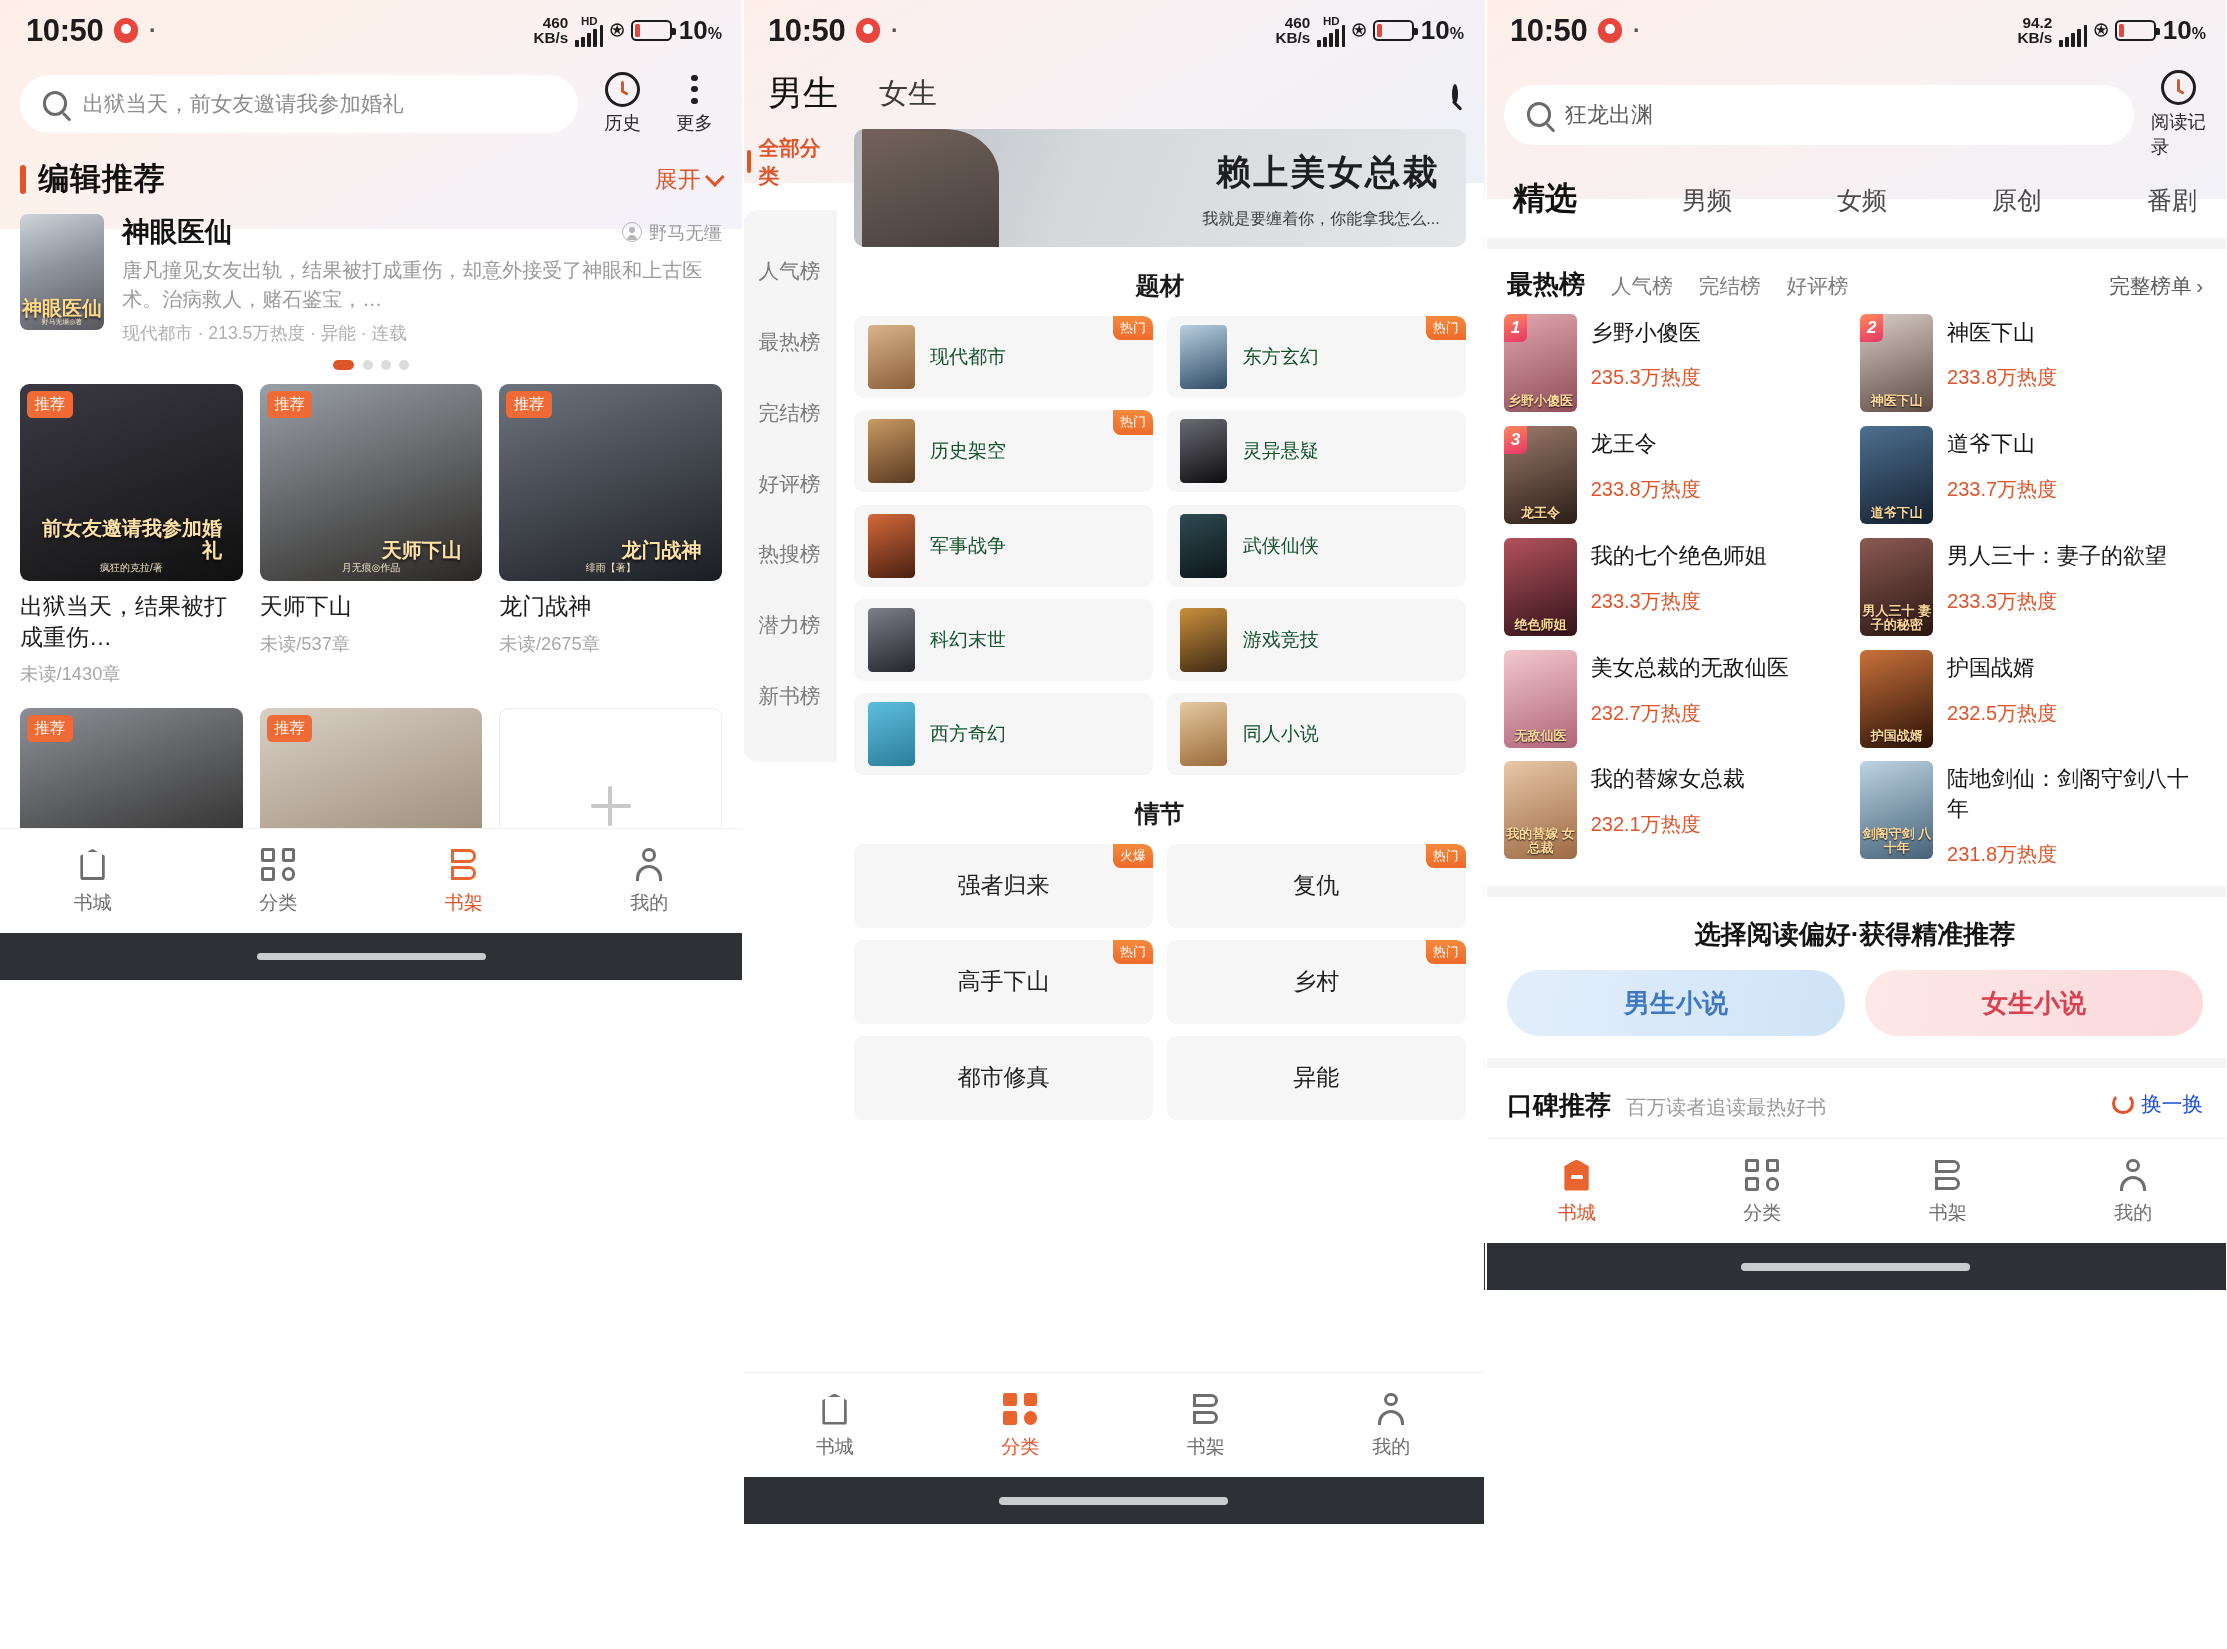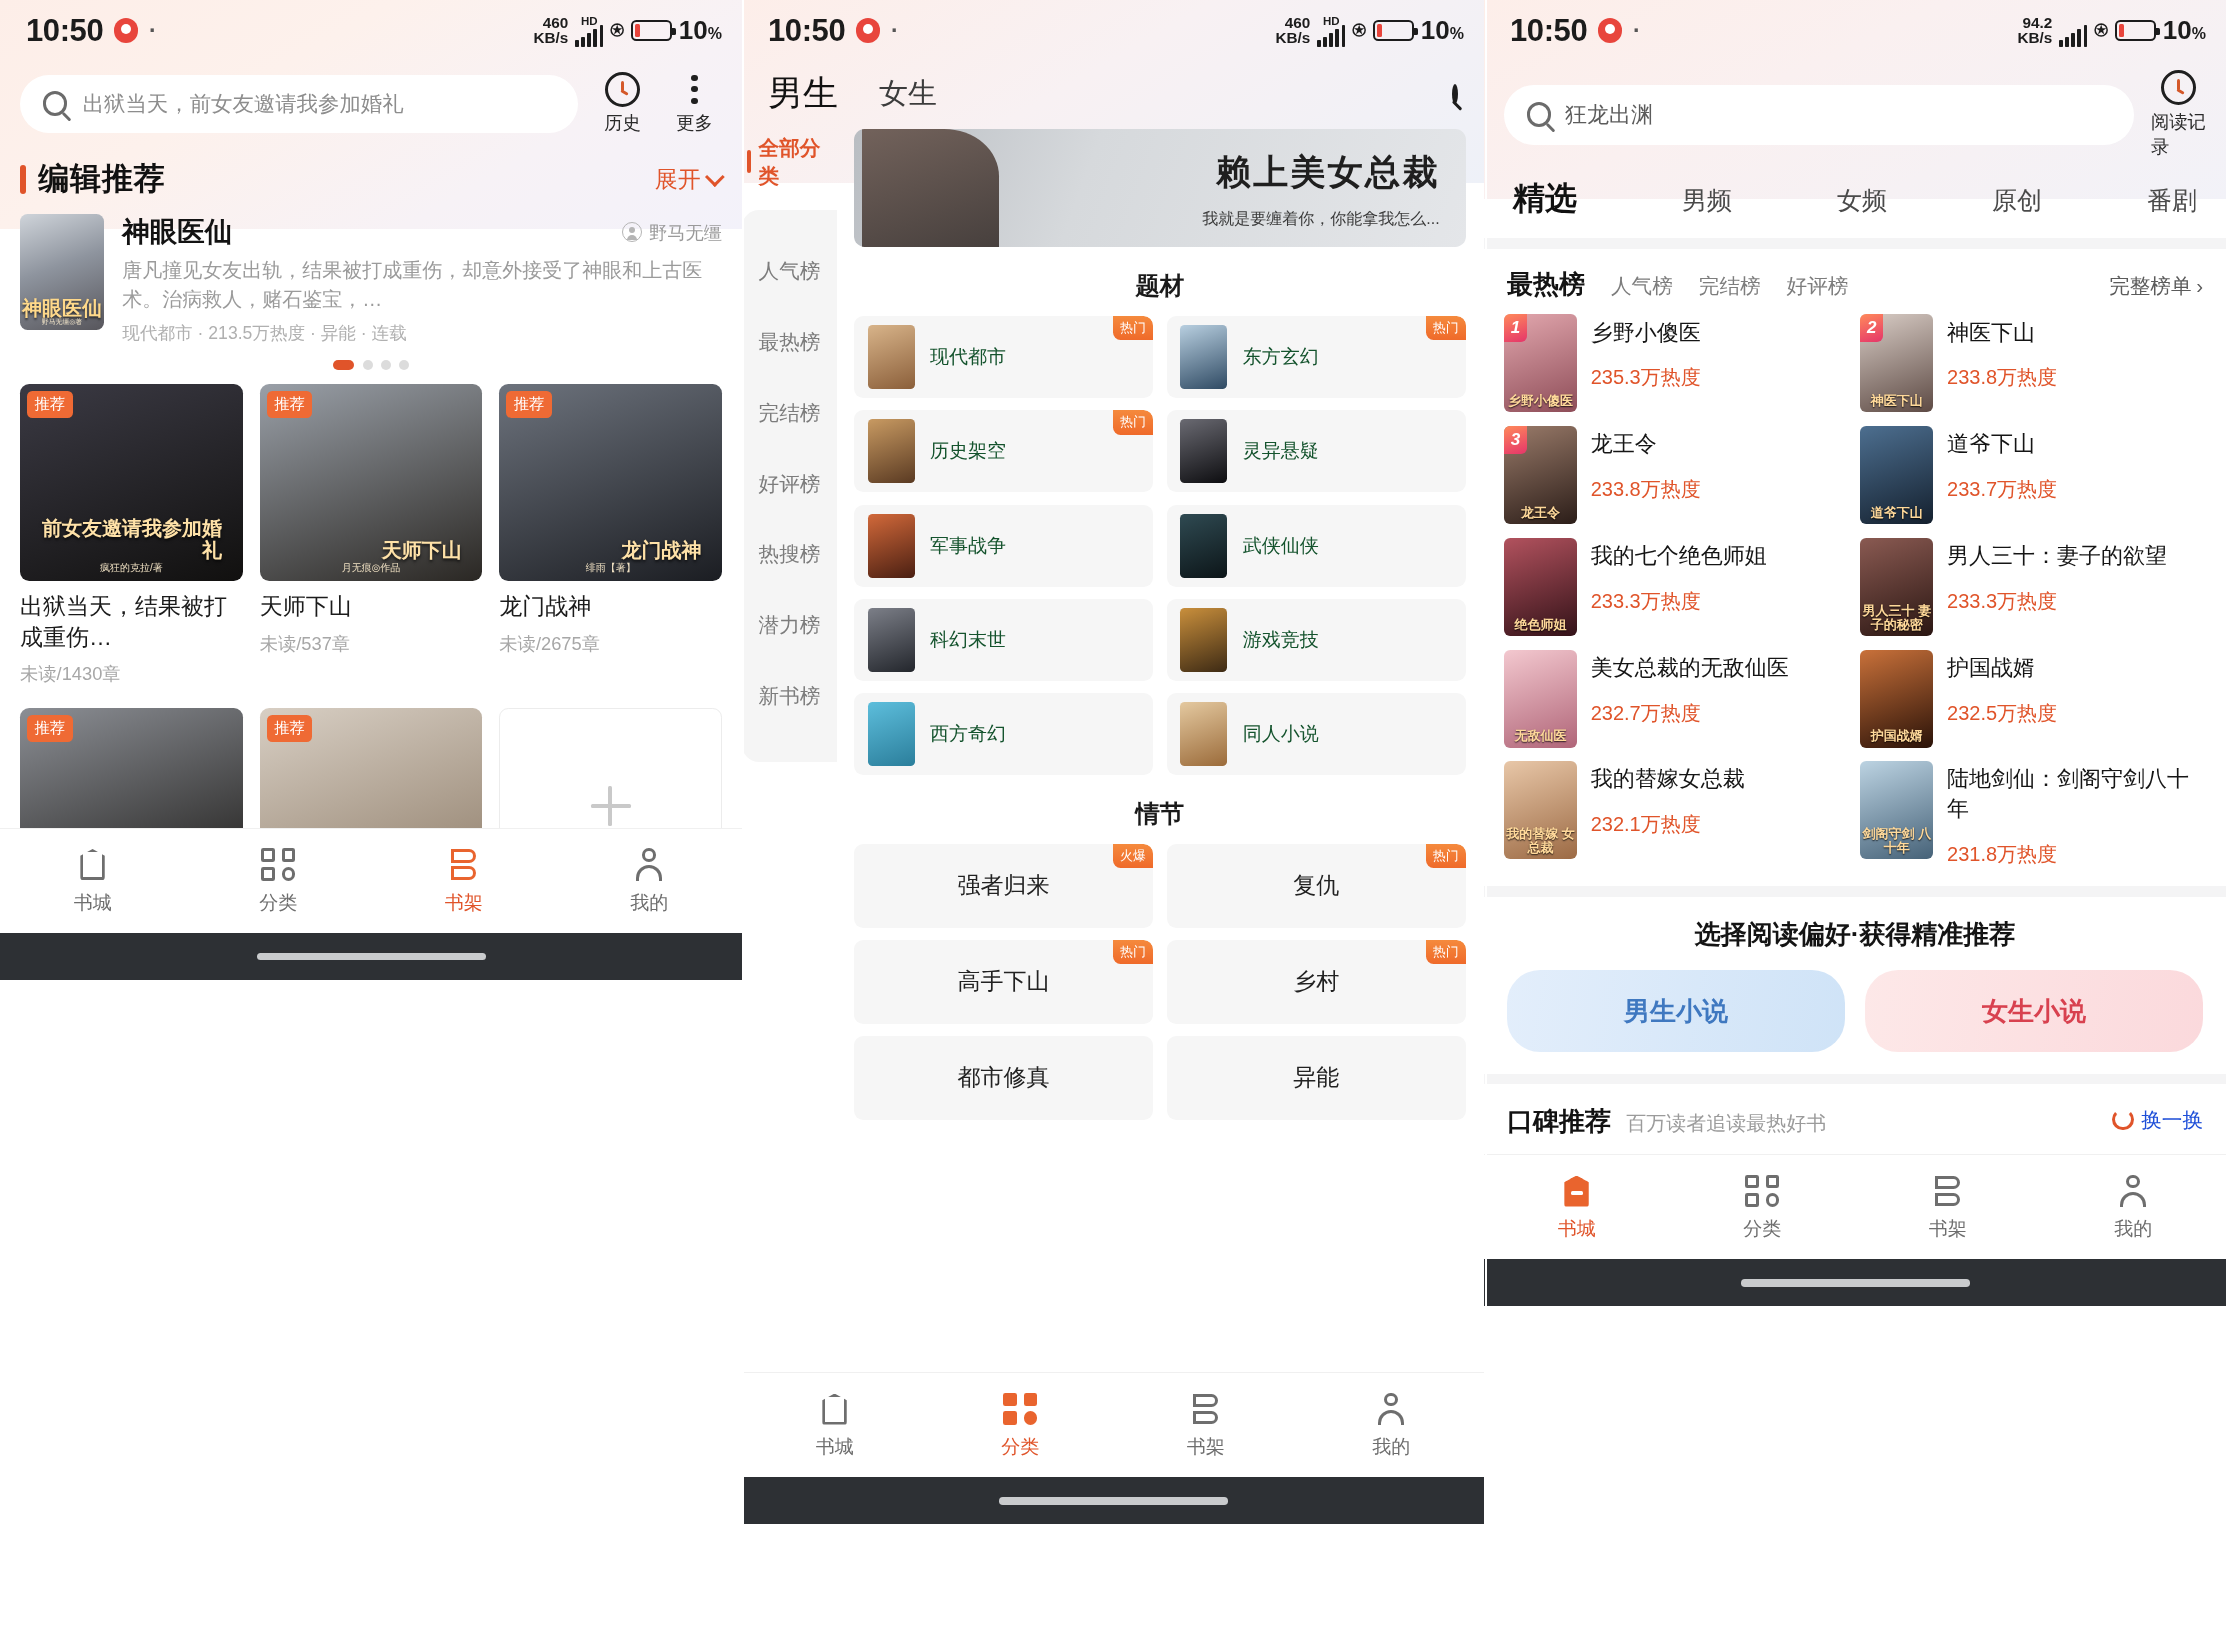--- a/index.html
+++ b/index.html
@@ -166,21 +166,21 @@
      font-weight:800; display:flex; align-items:center; justify-content:center;
      background:linear-gradient(160deg,#ff8a5b,#e5356a); border-radius:4.6px 0 6.1px 0; font-style:italic; }
   .rk-ct { position:absolute; left:0; right:0; bottom:4.6px; text-align:center; font-size:13px; font-weight:800;
      color:#ffd99a; text-shadow:0 0.8px 1.5px rgba(0,0,0,.8); line-height:1.05; }
   .rk-meta { flex:1; min-width:0; padding-top:3.1px; }
   .rk-title { font-size:22px; color:#151515; line-height:1.36; }
   .rk-heat { font-size:20px; color:#e0542a; margin-top:17px; }
   .pref { text-align:center; padding:20px 0 0 0; }
   .pref-t { font-size:26px; font-weight:800; color:#141414; }
   .pref-btns { display:flex; gap:20px; padding:18.3px 23px 21.4px 23px; }
-  .pbtn { flex:1; height:82px; border-radius:33px; display:flex; align-items:center; justify-content:center;
+  .pbtn { flex:1; height:66px; border-radius:33px; display:flex; align-items:center; justify-content:center;
      font-size:26px; font-weight:700; }
   .pbtn.boy { background:linear-gradient(100deg,#e3eefb,#cfe3f7); color:#3f78c0; }
   .pbtn.girl { background:linear-gradient(100deg,#fde8e8,#fbd9dc); color:#d8414f; }
   .rec-head { display:flex; align-items:baseline; gap:15.3px; padding:20px 23px 7.6px 23px; }
   .rec-t { font-size:26px; font-weight:800; color:#121212; }
   .rec-s { font-size:20px; color:#9b9b9b; }
   .rec-sw { margin-left:auto; display:flex; align-items:center; gap:7.6px; font-size:20.6px; color:#1d4ed8; }
   .refresh { width:21.4px; height:21.4px; border:3.1px solid #e0542a; border-radius:50%; border-top-color:transparent; }
   .rec-item { display:flex; gap:17px; padding:7.6px 23px 0 23px; }
   .rec-cov { width:84px; height:115px; border-radius:6.1px; flex:none; position:relative; overflow:hidden;

